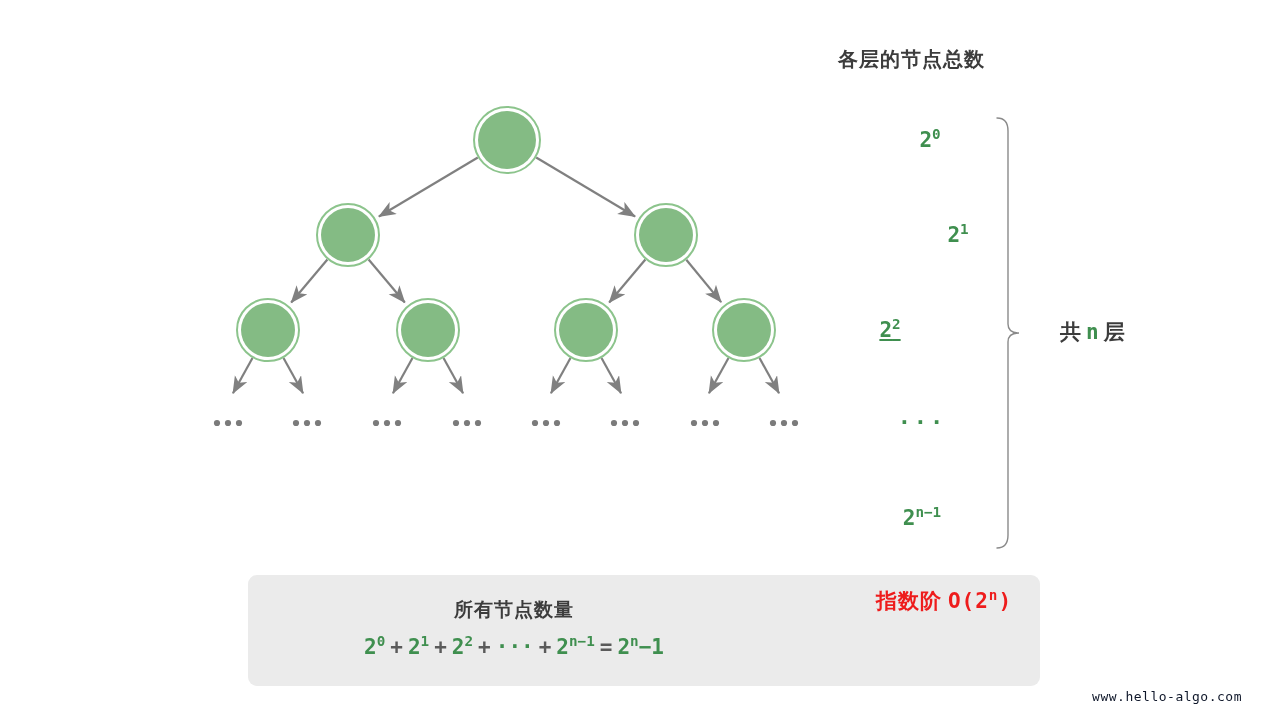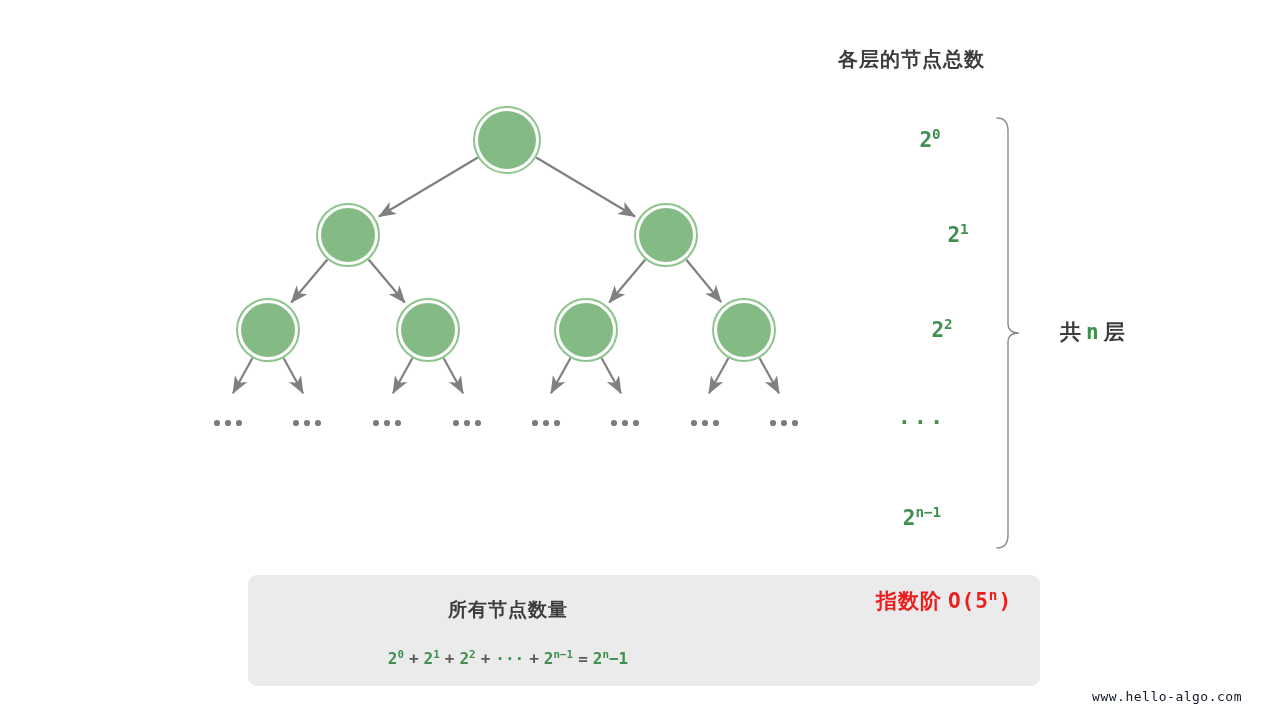--- a/index.html
+++ b/index.html
@@ -86,41 +86,42 @@
     background: #ebebeb;
     border-radius: 9px;
   }
   .summary-left {
     position: absolute;
     left: 0px;
     top: 0px;
     width: 520px;
     height: 111px;
     text-align: center;
+    padding-left: 6px;
   }
   .summary-right {
     position: absolute;
     left: 600px;
     top: 0px;
     width: 192px;
     height: 111px;
     text-align: center;
   }
   .panel-title {
     font-size: 19px;
     font-weight: 700;
     color: #3c3c3c;
     letter-spacing: 1px;
     margin-top: 22px;
     white-space: nowrap;
   }
   .formula {
-    margin-top: 26px;
-    font-family: "DejaVu Sans Mono", "Liberation Mono", monospace;
-    font-size: 16px;
+    margin-top: 12px;
+    font-family: "DejaVu Sans Mono", "Liberation Mono", monospace;
+    font-size: 21px;
     font-weight: 700;
     color: #3f8f4f;
     white-space: nowrap;
     letter-spacing: 0px;
     text-align: center;
   }
   .formula .op {
     color: #5a5a5a;
     padding: 0 5px;
     font-weight: 700;
@@ -235,37 +236,37 @@
 
   <svg id="brace-svg" width="1280" height="720">
     <path id="brace-path" fill="none" stroke="#8a8a8a" stroke-width="1.4" stroke-linecap="round" d="M 997,118 Q 1008,118 1008,131 L 1008,324 Q 1008,333 1019,333 Q 1008,333 1008,342 L 1008,535 Q 1008,548 997,548"></path>
   </svg>
 
   <div class="levels-title">各层的节点总数</div>
 
   <div id="level-labels">
       <div class="level-label" style="left: 922px; top: 140px; margin-left: 8px;"><span>2</span><sup>0</sup></div>
       <div class="level-label" style="left: 922px; top: 235px; margin-left: 36px;"><span>2</span><sup>1</sup></div>
-      <div class="level-label" style="left: 942px; top: 330px;"><span>2</span><sup>2</sup></div>
+      <div class="level-label" style="left: 890px; top: 330px; text-decoration: underline;"><span>2</span><sup>2</sup></div>
       <div class="level-label dots" style="left: 922px; top: 422px;">···</div>
       <div class="level-label" style="left: 922px; top: 518px;"><span>2</span><sup>n−1</sup></div>
     </div>
 
   <div class="total-levels">
     <span>共</span><span class="nvar">n</span><span>层</span>
   </div>
 
   <div class="summary-box">
 
     <div class="summary-left">
       <div class="panel-title">所有节点数量</div>
       <div class="formula" id="formula-line"><span class="term"><span>2</span><sup>0</sup></span><span class="op">+</span><span class="term"><span>2</span><sup>1</sup></span><span class="op">+</span><span class="term"><span>2</span><sup>2</sup></span><span class="op">+</span><span class="term">···</span><span class="op">+</span><span class="term"><span>2</span><sup>n−1</sup></span><span class="op">=</span><span class="term"><span>2</span><sup>n</sup><span>−1</span></span></div>
     </div>
 
     <div class="summary-right">
       <div class="complexity">
-        <span>指数阶</span><span class="bigo"><span>O(5</span><sup>n</sup><span>)</span></span>
+        <span>指数阶</span><span class="bigo"><span>O(2</span><sup>n</sup><span>)</span></span>
       </div>
     </div>
   </div>
 
   <div class="watermark">www.hello-algo.com</div>
 </div>
 
 </body></html>

